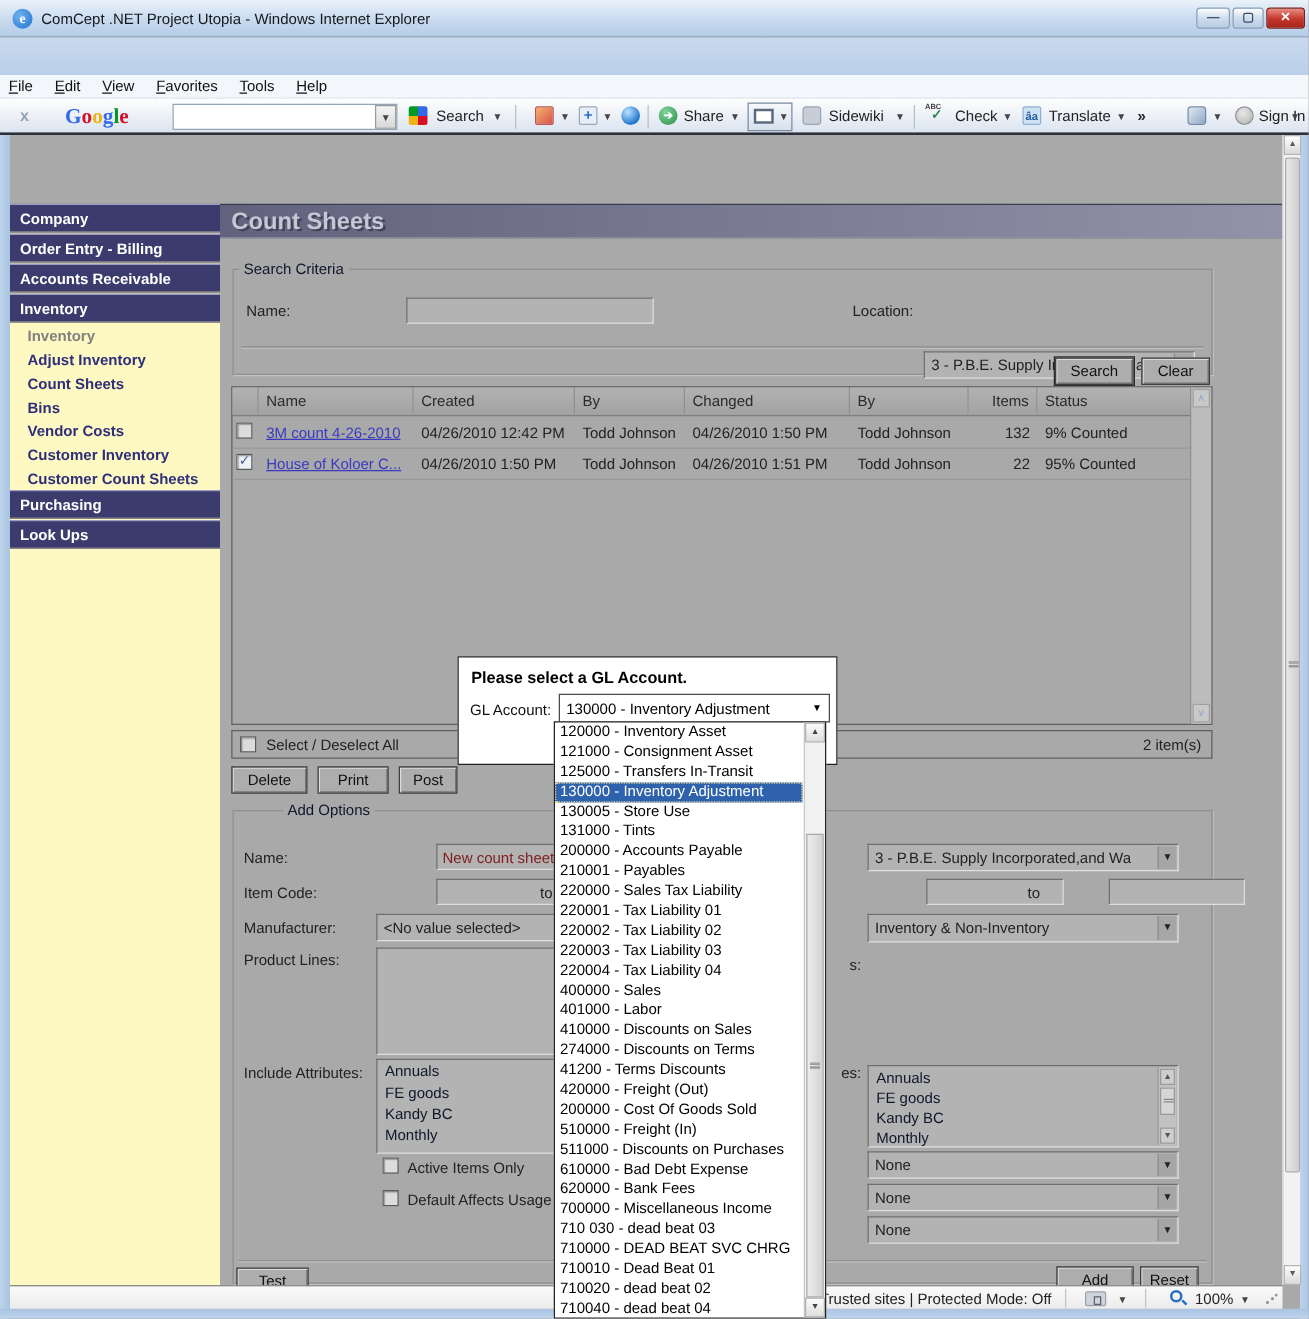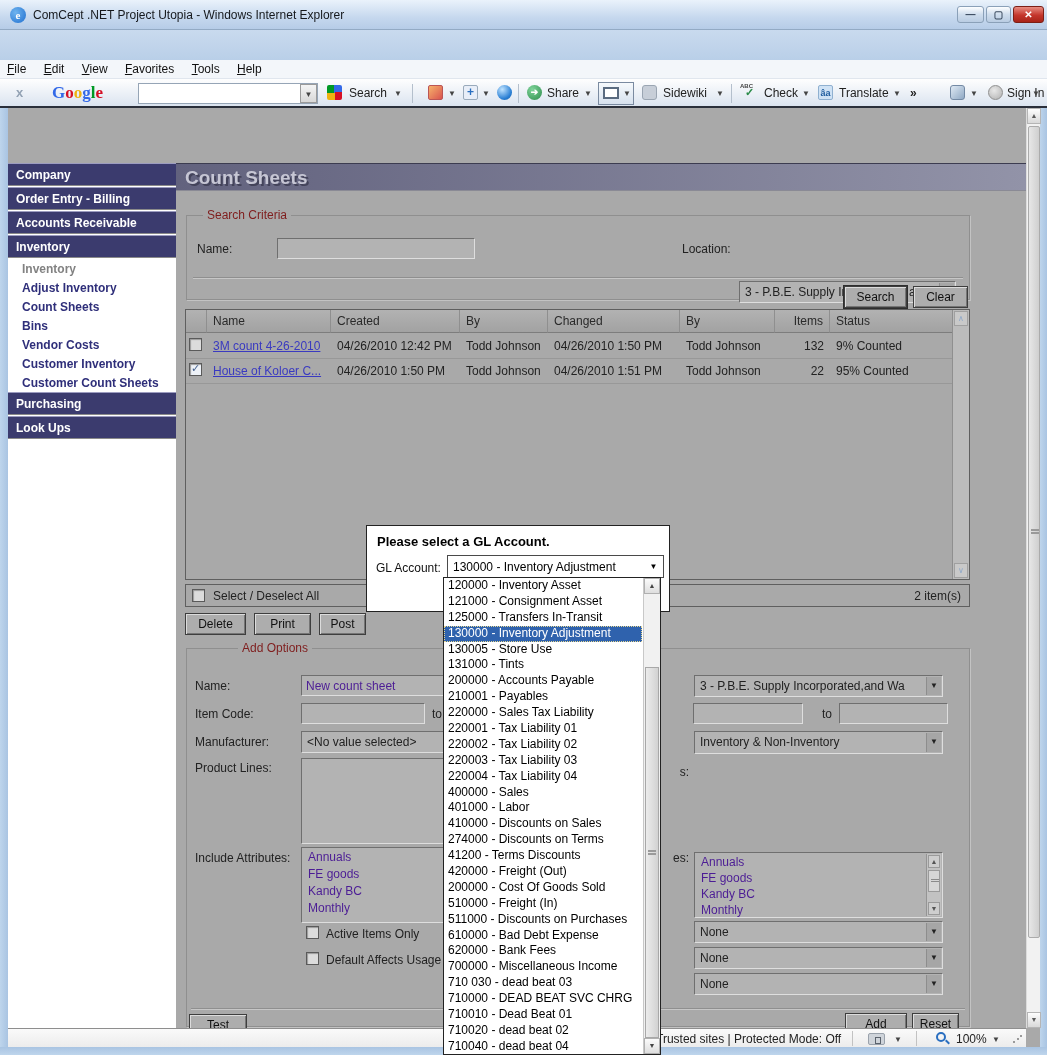--- a/index.html
+++ b/index.html
@@ -75,36 +75,36 @@
   #logo-main { left:28px; top:116px; font:italic bold 26px/28px "Liberation Serif",serif; color:#2b2b66; letter-spacing:-1px; }
   #logo-swoosh { left:90px; top:118px; width:44px; height:26px; border:2px solid #b03028; border-radius:50%; transform:rotate(-18deg); border-left-color:transparent; }
   #logo-net { left:152px; top:140px; font:bold 11px "Liberation Sans",sans-serif; color:#b03028; }
   #page-marker { left:478px; top:112px; font:bold 30px/34px "Liberation Sans",sans-serif; color:#a11f1f; }
   #hdr-loc-label { left:741px; top:116px; font-weight:bold; }
   #hdr-loc-combo { left:797px; top:112px; width:172px; height:22px; }
   #hdr-user { left:747px; top:139px; font-weight:bold; }
   #btn-signout { left:902px; top:136px; width:67px; height:21px; }
 
   
-  #sidebar { left:8px; top:163px; width:168px; height:865px; background:#ffffff; }
+  #sidebar { left:8px; top:163px; width:168px; height:865px; background:#fef9c3; }
   .side-hdr { position:relative; height:23px; background:#3b3b6e; border-top:1px solid #9c9cc0; border-bottom:1px solid #8a8a8a; margin-bottom:1px;
     color:#fff; font-weight:bold; padding:4px 0 0 8px; }
   .side-item { position:relative; height:19px; color:#2f2f7a; font-weight:bold; padding:3px 0 0 14px; }
   .side-item.dim { color:#828282; }
 
   
   #main-bg { left:176px; top:163px; width:850px; height:865px; background:#a9a9a9; }
   #pagetitle { left:176px; top:163px; width:850px; height:28px; background:linear-gradient(90deg,#62627e,#9293a8); border-top:1px solid #3c3c50; border-bottom:1px solid #8a8a95;
     font:bold 19px/27px "Liberation Sans",sans-serif; color:#c6c6d4; text-shadow:2px 2px 0 #43435a; padding-left:9px; }
 
   fieldset.fs { position:absolute; border:1px solid #8f8f8f; box-shadow:1px 1px 0 rgba(255,255,255,.3); }
-  fieldset.fs legend { margin-left:16px; padding:0 4px; color:#7f1d1d; }
+  fieldset.fs legend { margin-left:4px; padding:0 4px; color:#0f172a; }
 
   .field, .listbox { background:#b3b3b3; border:1px solid; border-color:#6f6f6f #dedede #dedede #6f6f6f; }
-  input.field { font:12px "Liberation Sans",sans-serif; color:#4c1d95; padding:0 4px; outline:none; }
+  input.field { font:12px "Liberation Sans",sans-serif; color:#7f1d1d; padding:0 4px; outline:none;margin-left:48px; }
   .combo { position:absolute; background:#b3b3b3; border:1px solid; border-color:#6f6f6f #dedede #dedede #6f6f6f; color:#222; }
   .combo .ctext { position:absolute; left:5px; right:18px; top:3px; white-space:nowrap; overflow:hidden; }
   .combo .carrow { position:absolute; right:1px; top:1px; bottom:1px; width:15px; background:#a6a6a6; border-left:1px solid #8d8d8d; text-align:center; font-size:8px; color:#222; line-height:18px; }
 
   .btn { position:absolute; background:#adadad; border:1px solid #3e3e3e; box-shadow:inset 1px 1px 0 #dcdcdc, inset -1px -1px 0 #757575; color:#111; text-align:center; padding-top:3px; }
   .btn.default { box-shadow:inset 1px 1px 0 #dcdcdc, inset -1px -1px 0 #757575, 0 0 0 1px #2e2e2e; }
 
   .checkbox { position:absolute; width:13px; height:13px; background:#dcdcdc; border:1px solid #5a5a5a; box-shadow:inset 1px 1px 1px #999; }
   .checkbox.on { background:#eef2f8; }
   .checkbox.on::after { content:"✓"; position:absolute; left:1px; top:-2px; font:bold 11px "DejaVu Sans",sans-serif; color:#44618e; }
@@ -123,21 +123,21 @@
   #select-all-label { position:absolute; left:27px; top:4px; color:#222; }
 
   
   .flabel { position:absolute; color:#222; }
   .to-label { position:absolute; color:#222; }
   .mini-sb { position:absolute; right:1px; top:1px; bottom:1px; width:15px; background:#c2c2c2; border-left:1px solid #949494; }
   .mini-btn { position:absolute; left:1px; width:12px; height:13px; background:#cecece; border:1px solid #9a9a9a; color:#555; font-size:7px; text-align:center; line-height:11px; }
   .mini-thumb { position:absolute; left:1px; top:16px; width:12px; height:22px; background:#d6d6d6; border:1px solid #9a9a9a; }
   .mini-grip { position:absolute; left:2px; top:8px; width:8px; border-top:1px solid #8a8a8a; box-shadow:0 2px 0 #8a8a8a; }
 
-  .lb-item { position:relative; padding:2px 0 0 6px; height:17px; color:#4c1d95; white-space:nowrap; overflow:hidden; }
+  .lb-item { position:relative; padding:2px 0 0 6px; height:17px; color:#0f172a; white-space:nowrap; overflow:hidden; }
 
   
   #modal { left:366px; top:525px; width:304px; height:87px; background:#fff; border:1px solid #222; z-index:40; }
   #modal-title { position:absolute; left:10px; top:8px; font-weight:bold; font-size:13px; color:#000; }
   #modal-label { position:absolute; left:9px; top:35px; color:#111; }
   #gl-combo { position:absolute; left:80px; top:29px; width:217px; height:23px; background:#fff; border:1px solid #4a4a4a; }
   #gl-combo .ctext { position:absolute; left:5px; top:4px; color:#000; }
   #gl-combo .carrow { position:absolute; right:2px; top:2px; width:15px; height:17px; text-align:center; font-size:8px; line-height:17px; color:#000; background:#fff; }
 
   #gl-list { left:443px; top:577px; width:218px; height:478px; background:#fff; border:1px solid #222; z-index:50; overflow:hidden; }

